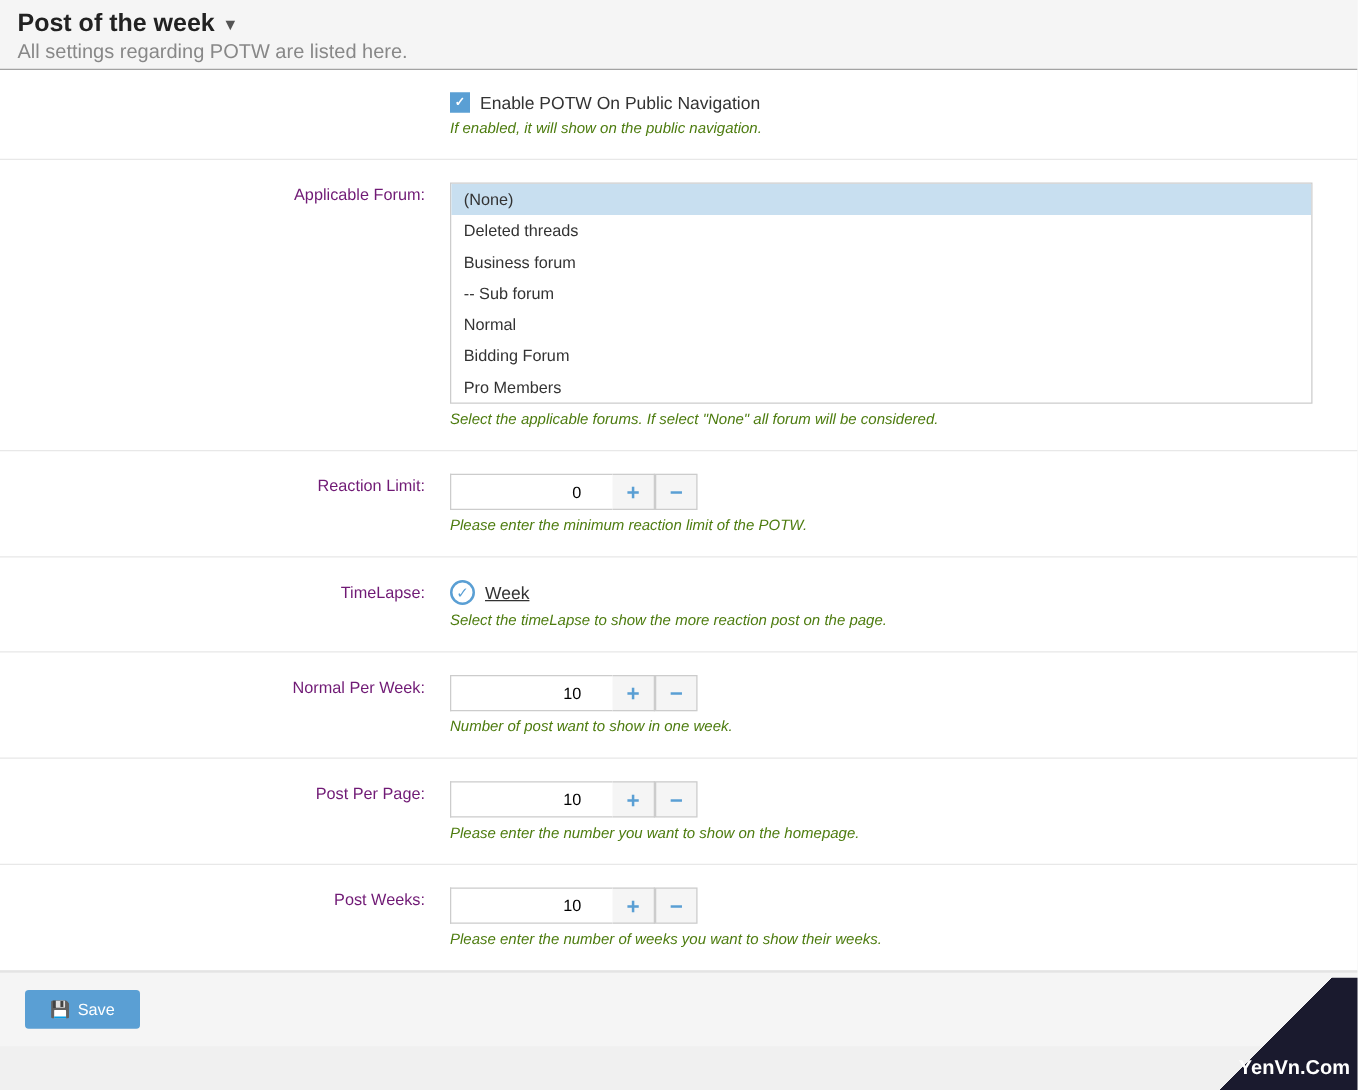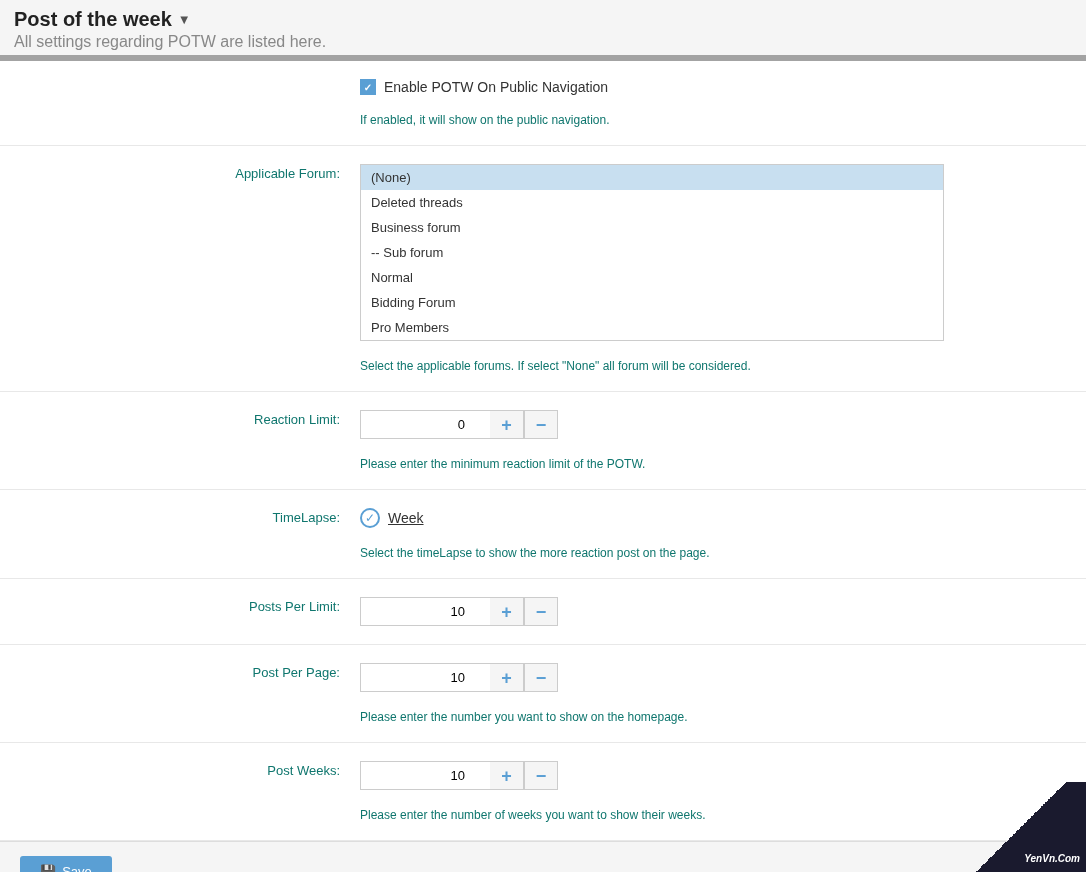--- a/index.html
+++ b/index.html
@@ -5,21 +5,21 @@
     * { box-sizing: border-box; margin: 0; padding: 0; }
     body {
       font-family: Arial, sans-serif;
       font-size: 13px;
       background: #f0f0f0;
       color: #333;
     }
 
     .page-header {
       background: #f5f5f5;
-      border-bottom: 6px solid #a3a3a3;
+      border-bottom: 1px solid #a3a3a3;
       padding: 8px 14px 4px 14px;
     }
 
     .page-title {
       font-size: 20px;
       font-weight: bold;
       color: #222;
       display: flex;
       align-items: center;
       gap: 6px;
@@ -49,21 +49,21 @@
       border-bottom: 1px solid #e8e8e8;
     }
 
     .setting-label {
       width: 340px;
       min-width: 340px;
       text-align: right;
       padding-right: 20px;
       padding-top: 2px;
       font-size: 13px;
-      color: #0f766e;
+      color: #701a75;
     }
 
     .setting-content {
       flex: 1;
     }
 
     .checkbox-row {
       display: flex;
       align-items: flex-start;
       padding: 18px 20px;
@@ -100,27 +100,28 @@
     }
 
     .checkbox-check {
       color: #fff;
       font-size: 10px;
       font-weight: bold;
     }
 
     .hint-text {
       font-size: 12px;
-      color: #0f766e;
-      margin-top: 18px;
+      color: #4d7c0f;
+      margin-top: 5px;
+      font-style: italic;
     }
 
     
     .forum-select {
-      width: 584px;
+      width: 690px;
       border: 1px solid #ccc;
       background: #fff;
       overflow-y: auto;
       max-height: 195px;
     }
 
     .forum-option {
       padding: 5px 10px;
       cursor: pointer;
       font-size: 13px;
@@ -228,25 +229,24 @@
       background: linear-gradient(135deg, transparent 50%, #1a1a2e 50%);
       display: flex;
       align-items: flex-end;
       justify-content: flex-end;
       padding: 8px 6px;
       pointer-events: none;
     }
 
     .watermark-text {
       color: #fff;
-      font-size: 10px;
+      font-size: 16px;
       font-weight: bold;
       transform: rotate(0deg);
       text-align: right;
-      font-style: italic;
     }
 
     .dropdown-arrow {
       font-size: 13px;
       color: #555;
     }
   </style>
 </head>
 <body>
 
@@ -307,27 +307,28 @@
       <div class="setting-content">
         <div class="timelapse-badge">
           <div class="timelapse-icon">✓</div>
           <span class="timelapse-label">Week</span>
         </div>
         <div class="hint-text">Select the timeLapse to show the more reaction post on the page.</div>
       </div>
     </div>
 
     <div class="setting-row">
-      <div class="setting-label">Posts Per Limit:</div>
+      <div class="setting-label">Normal Per Week:</div>
       <div class="setting-content">
         <div class="number-control">
           <input class="number-input" type="number" value="10" style="">
           <button class="num-btn plus">+</button>
           <button class="num-btn minus">−</button>
         </div>
+        <div class="hint-text">Number of post want to show in one week.</div>
       </div>
     </div>
 
     <div class="setting-row">
       <div class="setting-label">Post Per Page:</div>
       <div class="setting-content">
         <div class="number-control">
           <input class="number-input" type="number" value="10" style="">
           <button class="num-btn plus">+</button>
           <button class="num-btn minus">−</button>

